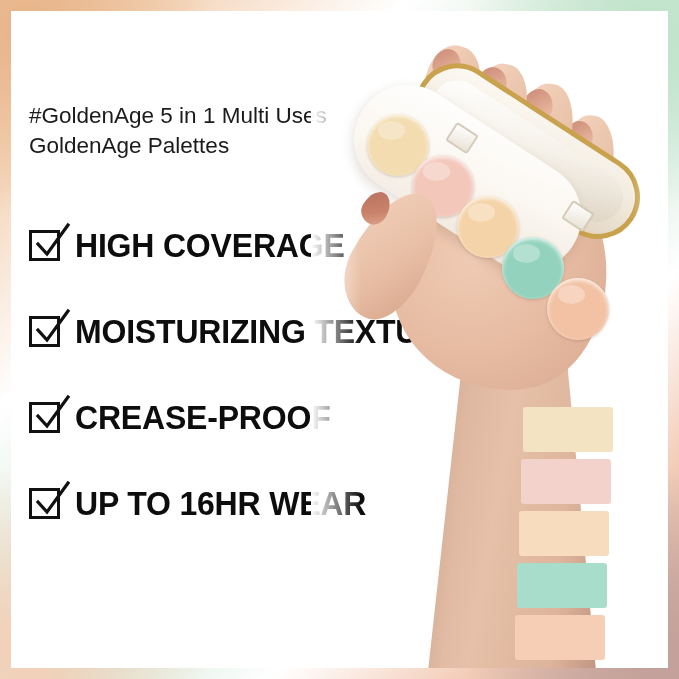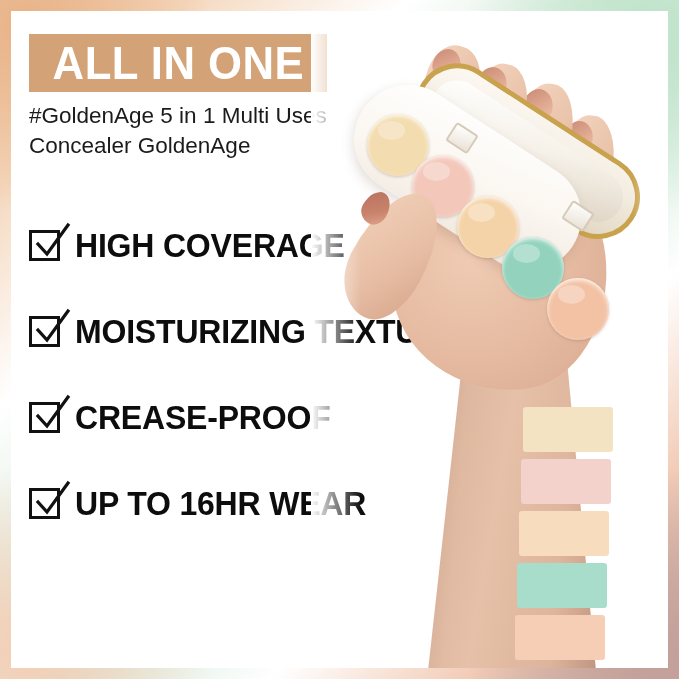--- a/index.html
+++ b/index.html
@@ -304,27 +304,24 @@
 
 <div id="page">
 
   <div class="corner-wash cw-tl"></div>
   <div class="corner-wash cw-tr"></div>
   <div class="corner-wash cw-bl"></div>
   <div class="corner-wash cw-br"></div>
 
   <div id="card">
 
-    <div id="badge">
-      <span id="badge-text">ALL IN ONE</span>
-    </div>
 
     <div id="subtitle">
       <span class="ln">#GoldenAge 5 in 1 Multi Uses</span>
-      <span class="ln">Concealer GoldenAge</span>
+      <span class="ln">GoldenAge Palettes</span>
     </div>
 
     <div id="checklist">
 
       <div class="check-row">
         <div class="check-box">
           <svg viewBox="0 0 45 46" xmlns="http://www.w3.org/2000/svg">
             <path d="M10 24 L19 34 L40 5" fill="none" stroke="#111111" stroke-width="3.2" stroke-linecap="square"></path>
           </svg>
         </div>

